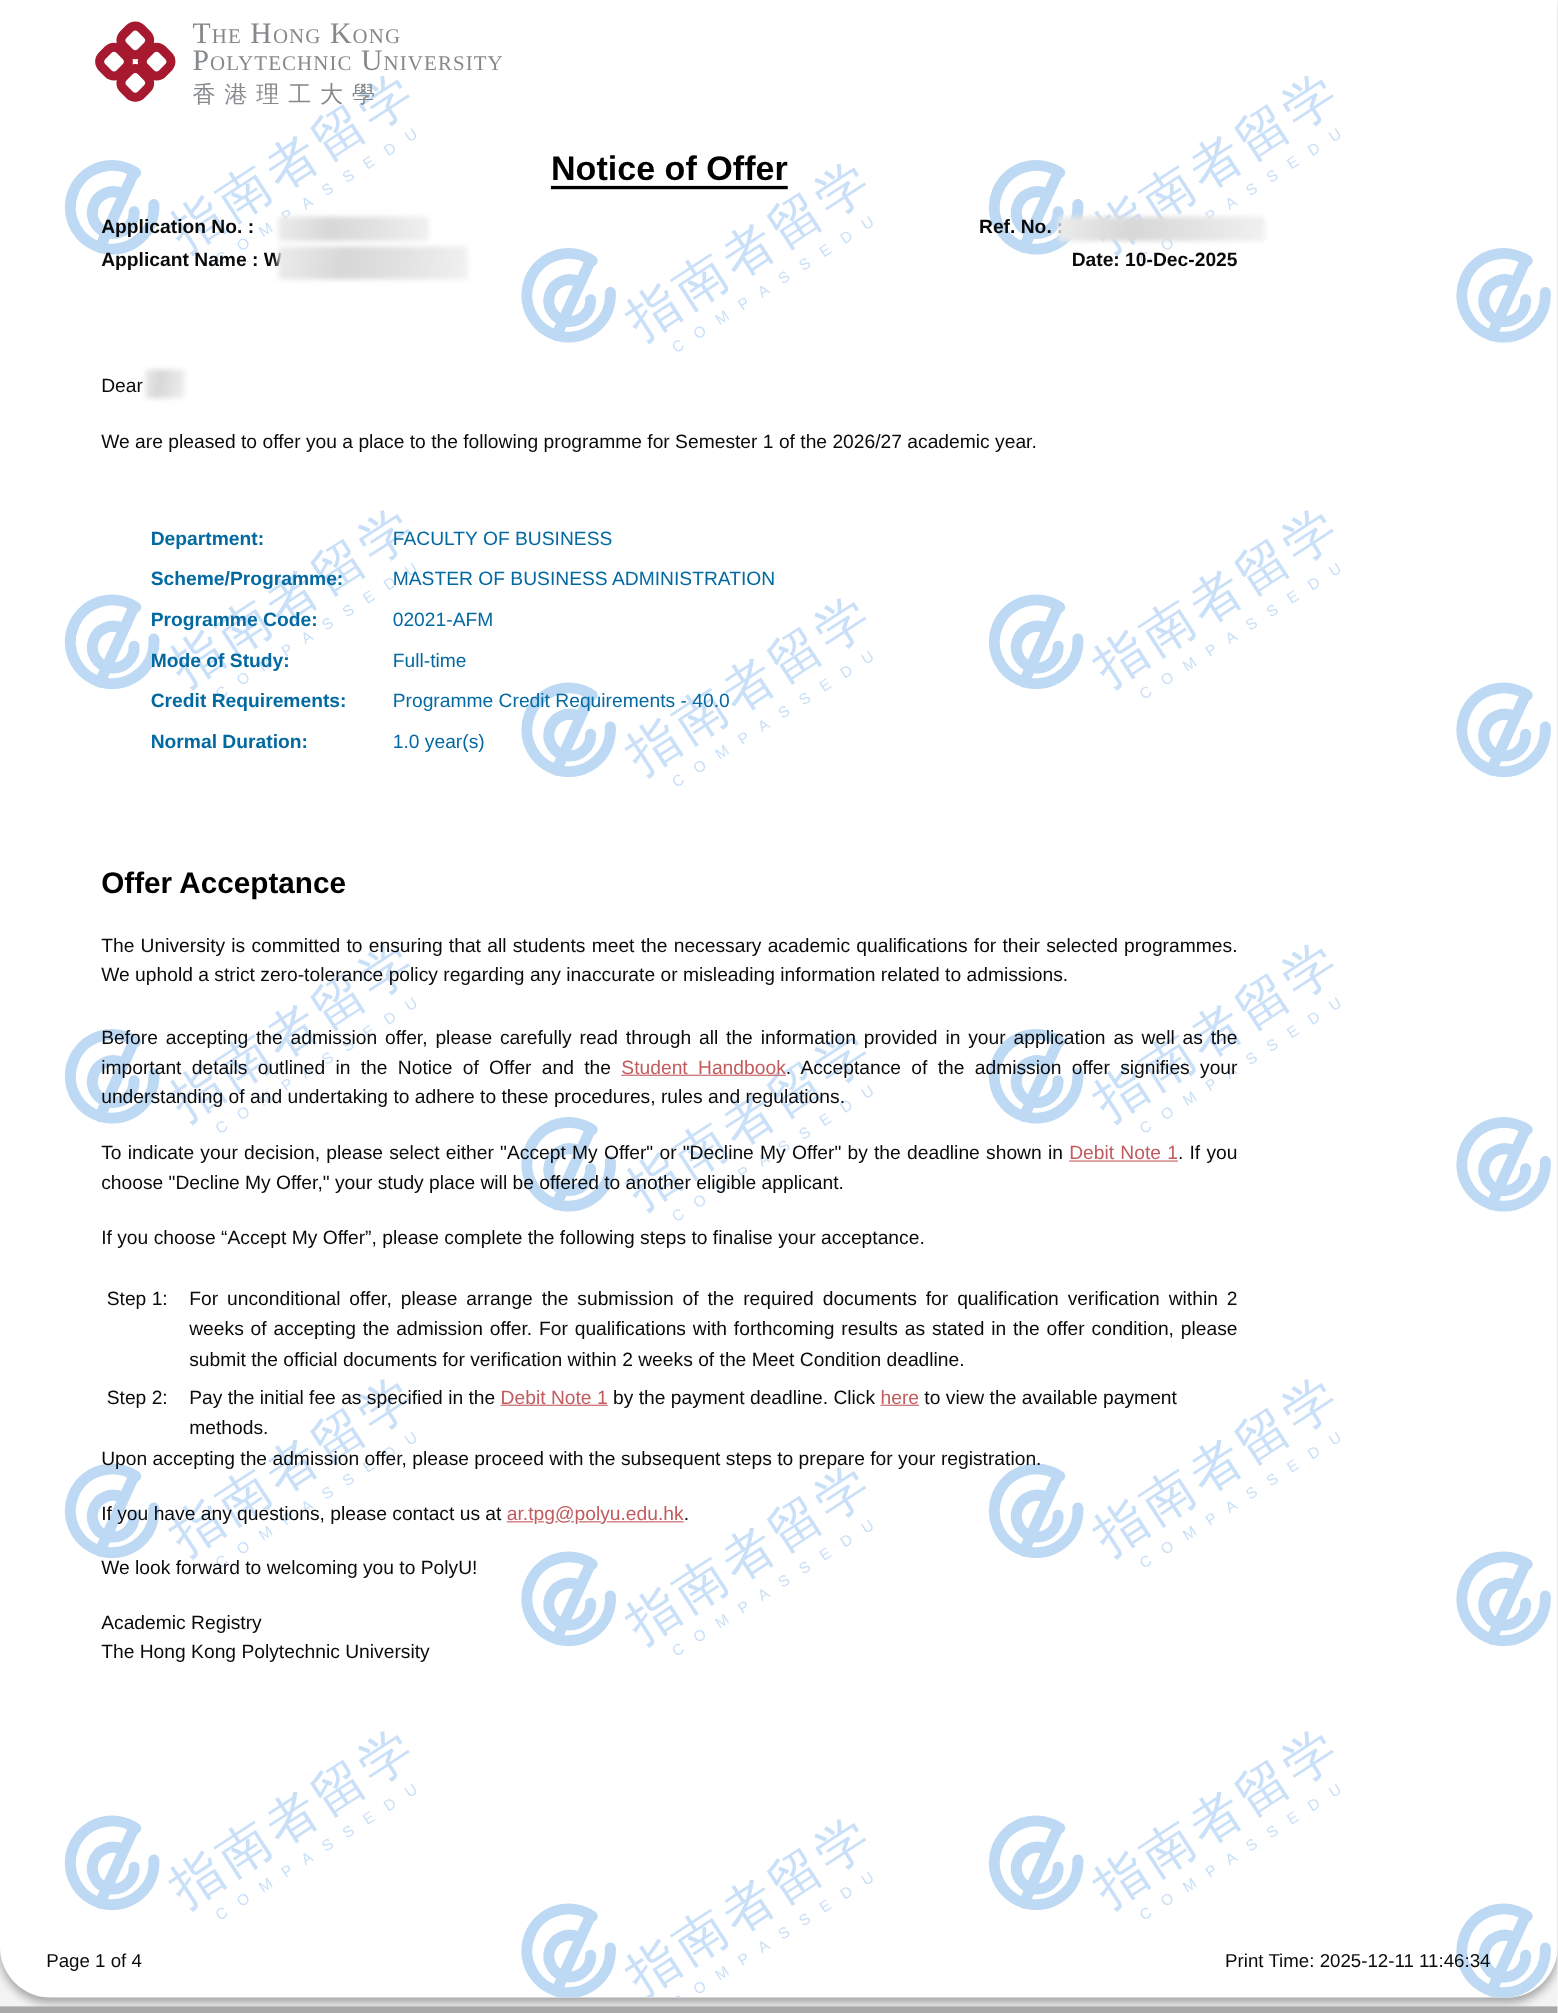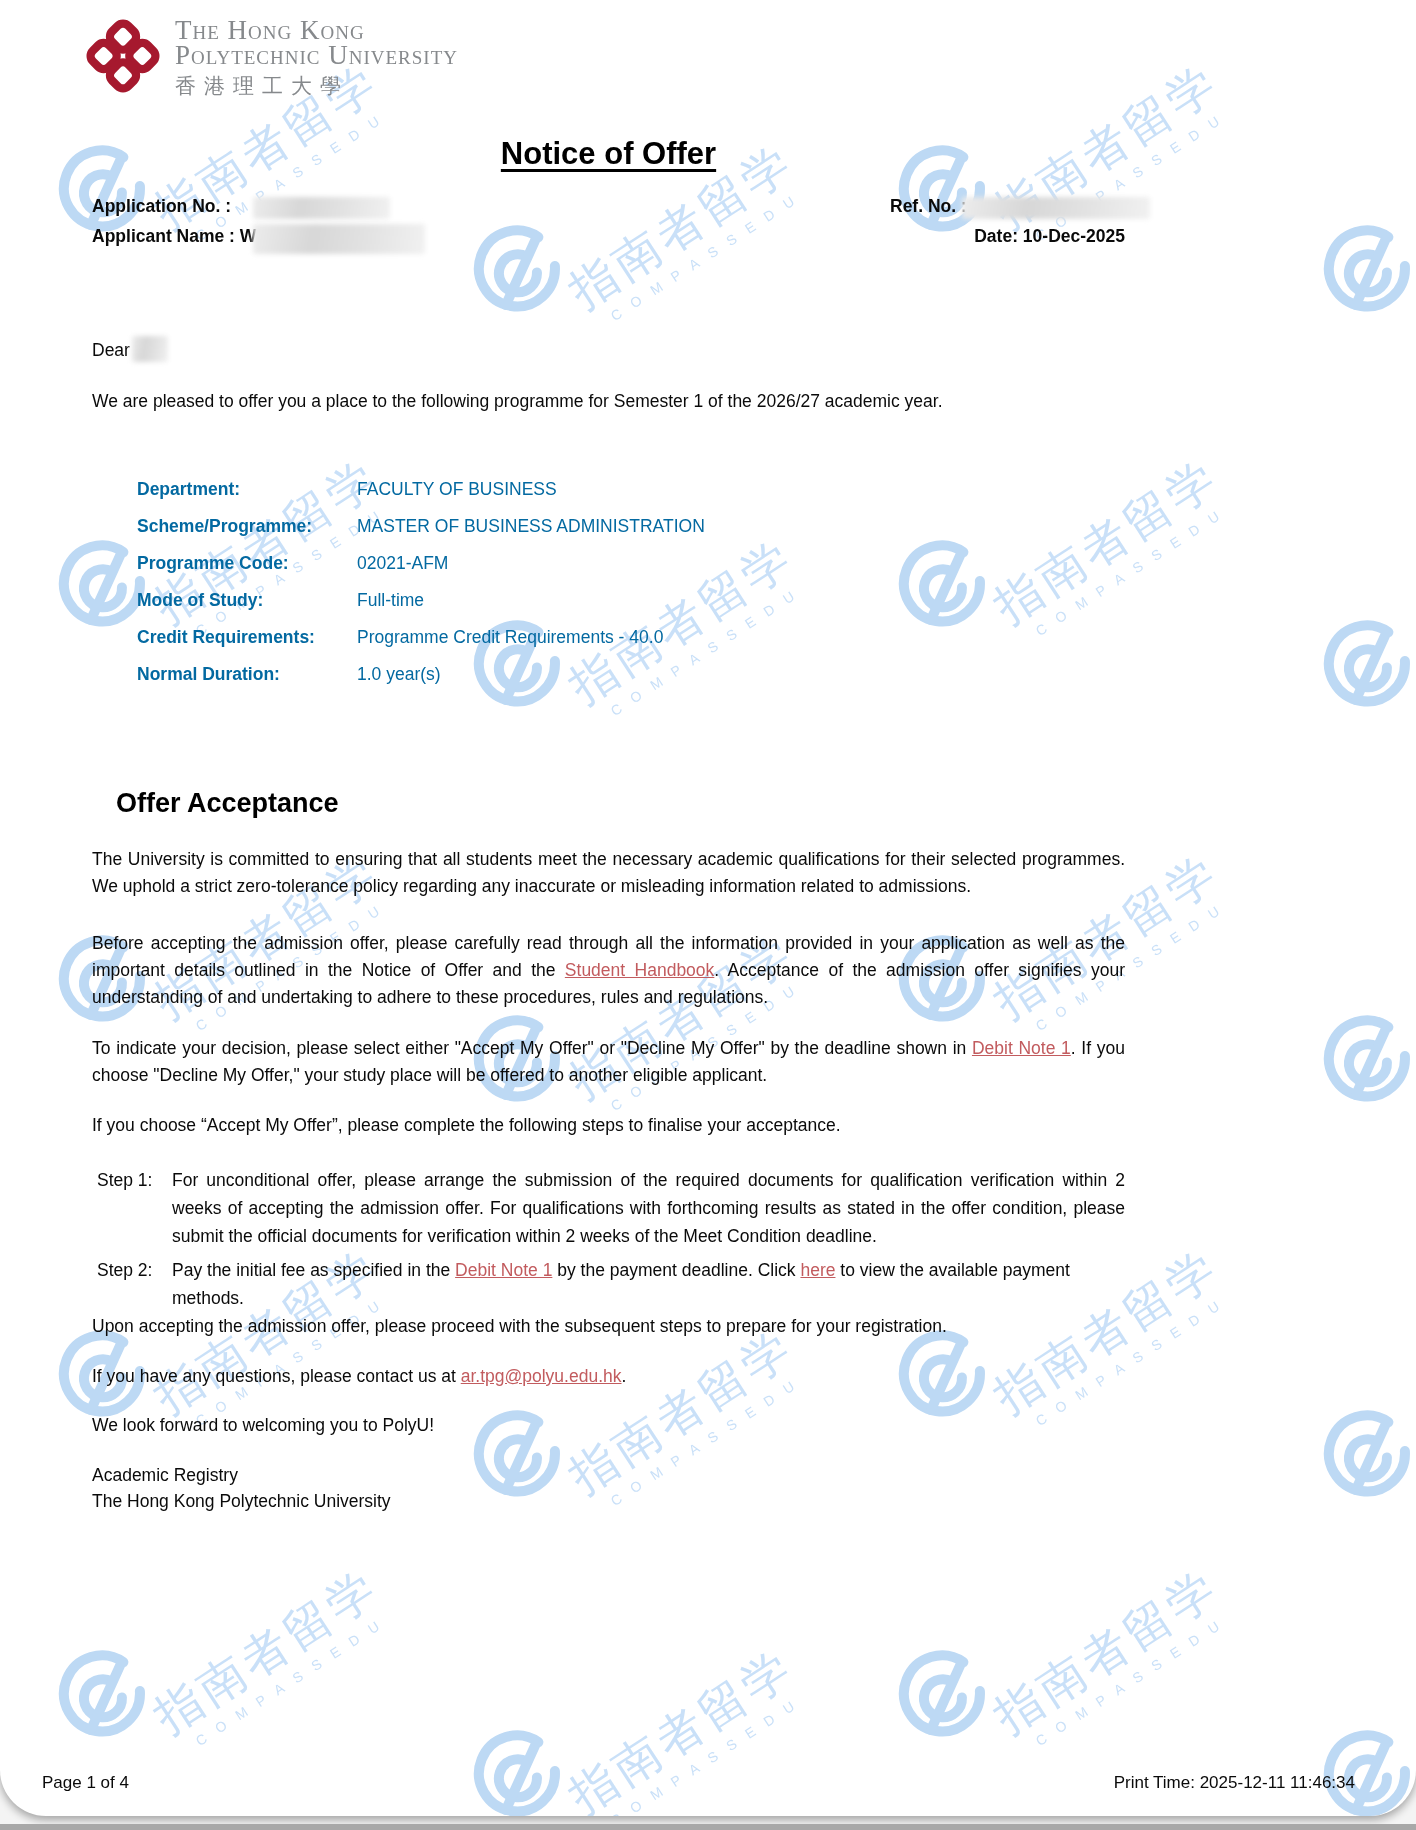--- a/index.html
+++ b/index.html
@@ -385,21 +385,21 @@
       <div class="detail-row">
         <div class="detail-label">Credit Requirements:</div>
         <div class="detail-value">Programme Credit Requirements - 40.0</div>
       </div>
       <div class="detail-row">
         <div class="detail-label">Normal Duration:</div>
         <div class="detail-value">1.0 year(s)</div>
       </div>
     </div>
 
-    <div class="abs section-heading" style="left: 92px; top: 788px; margin-left: 24px;">Offer Acceptance</div>
+    <div class="abs section-heading" style="left: 92px; top: 788px;">Offer Acceptance</div>
 
     <div class="abs para body-text just" style="top:846px;"><span>The University is committed to ensuring that all students meet the necessary academic qualifications for their selected programmes. We uphold a strict zero-tolerance policy regarding any inaccurate or misleading information related to admissions.</span></div>
     <div class="abs para body-text just" style="top:930px;"><span>Before accepting the admission offer, please carefully read through all the information provided in your application as well as the important details outlined in the Notice of Offer and the </span><a class="doc-link" href="#">Student Handbook</a><span>. Acceptance of the admission offer signifies your understanding of and undertaking to adhere to these procedures, rules and regulations.</span></div>
     <div class="abs para body-text just" style="top:1035px;"><span>To indicate your decision, please select either "Accept My Offer" or "Decline My Offer" by the deadline shown in </span><a class="doc-link" href="#">Debit Note 1</a><span>. If you choose "Decline My Offer," your study place will be offered to another eligible applicant.</span></div>
     <div class="abs para body-text" style="top:1112px;"><span>If you choose “Accept My Offer”, please complete the following steps to finalise your acceptance.</span></div>
 
     <div class="abs step body-text" style="top:1166px;line-height:28px;">
       <div>Step 1:</div>
       <div class="just"><span>For unconditional offer, please arrange the submission of the required documents for qualification verification within 2 weeks of accepting the admission offer. For qualifications with forthcoming results as stated in the offer condition, please submit the official documents for verification within 2 weeks of the Meet Condition deadline.</span></div>
     </div>

